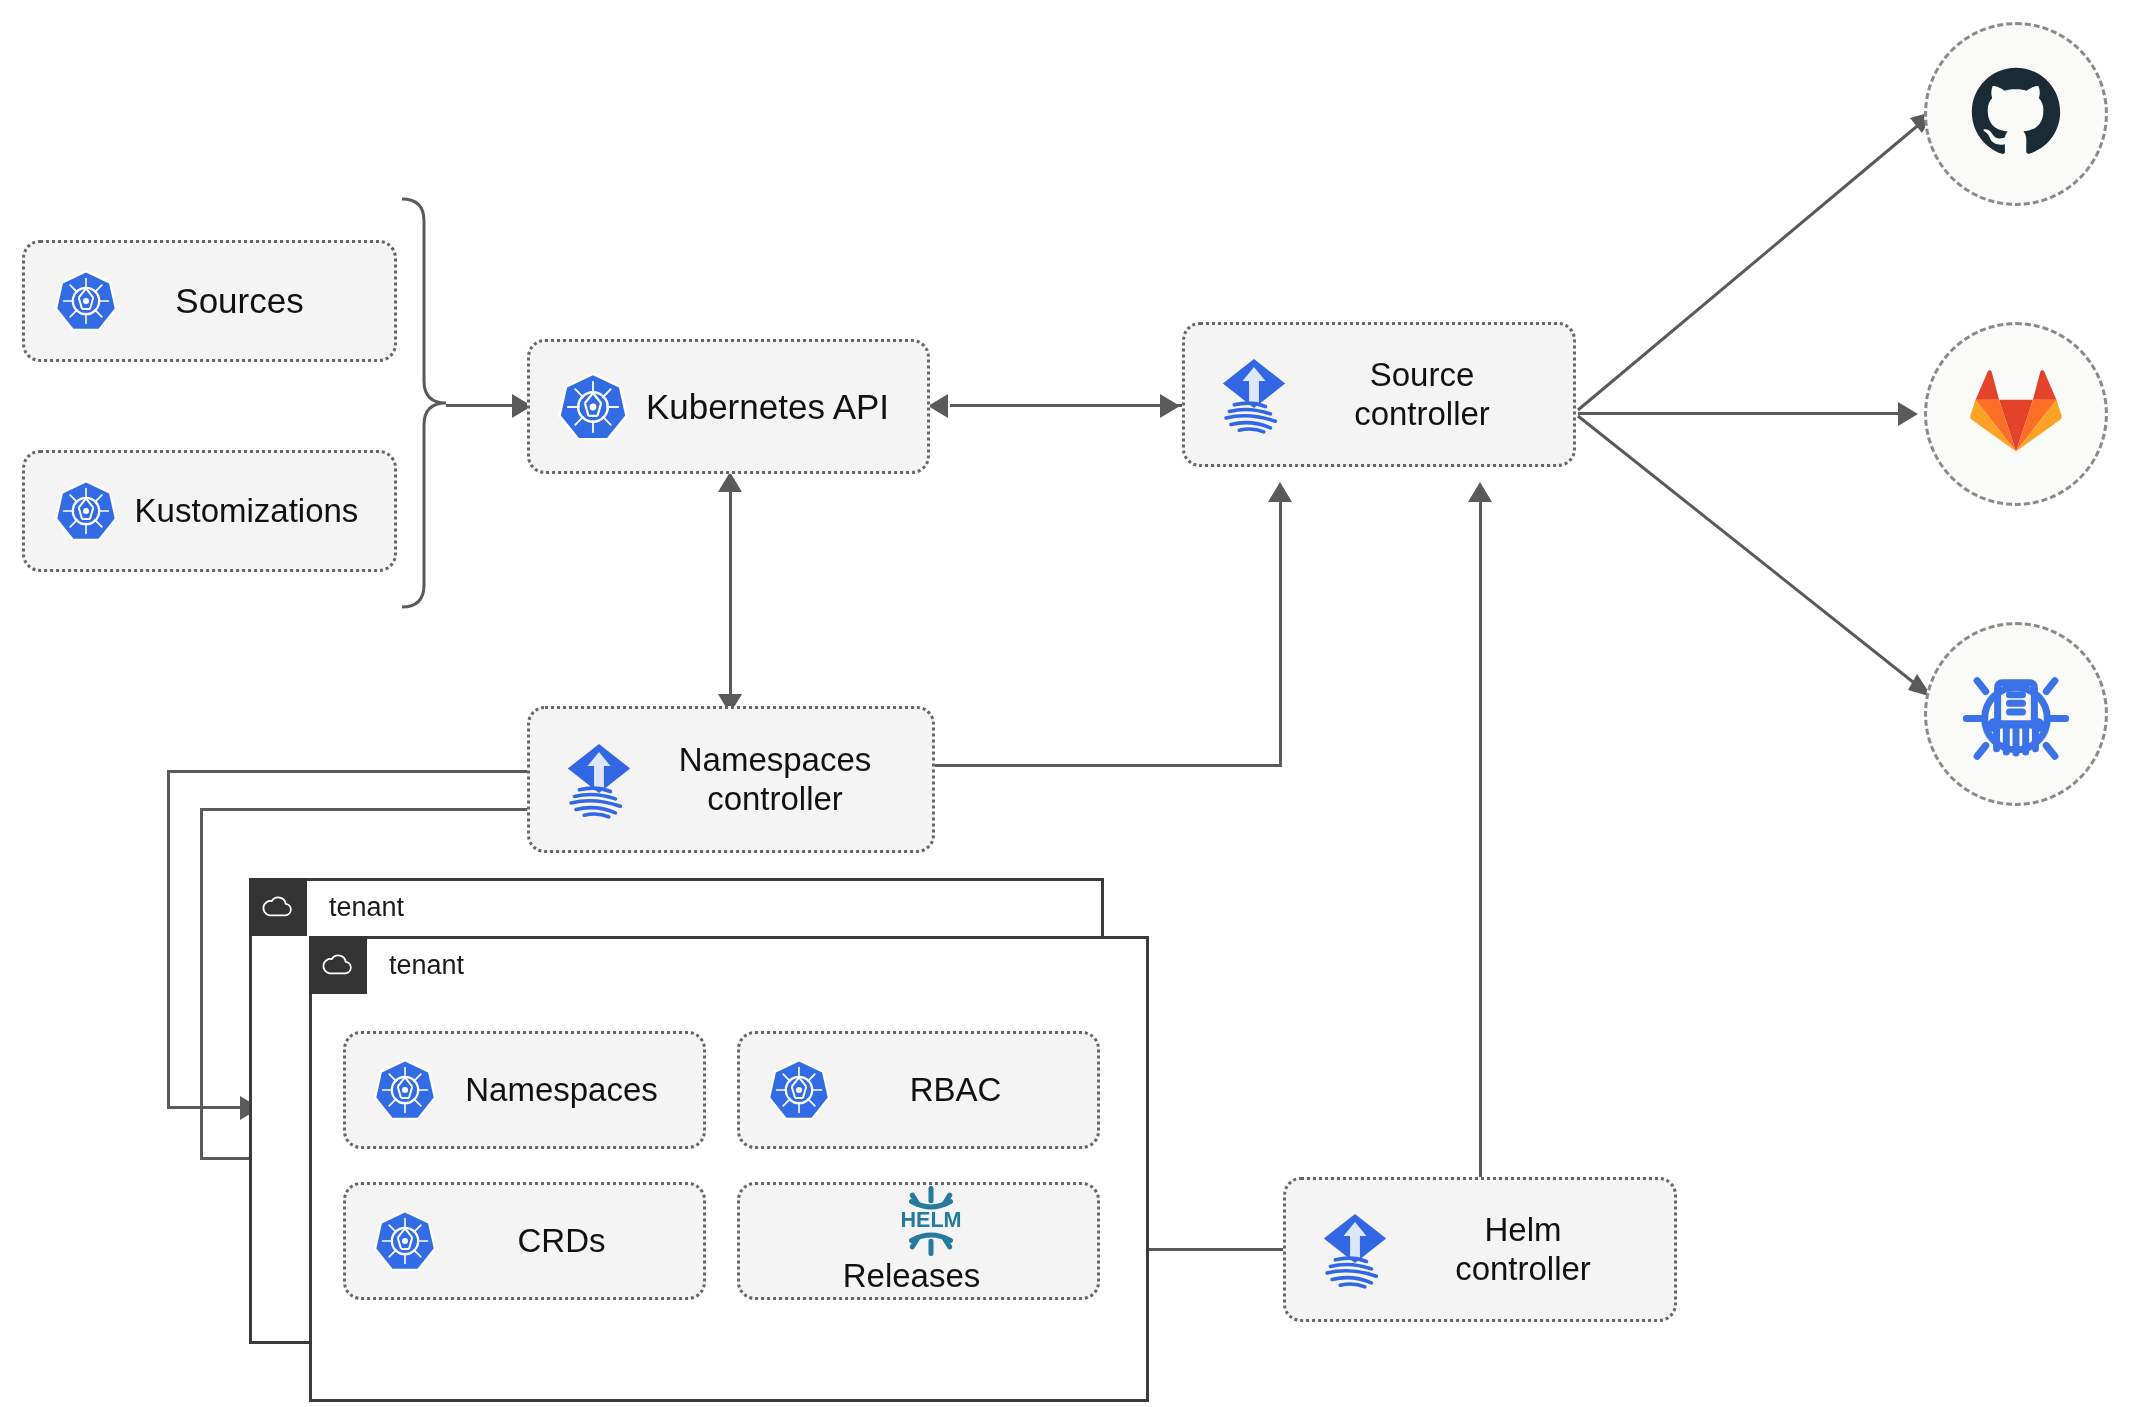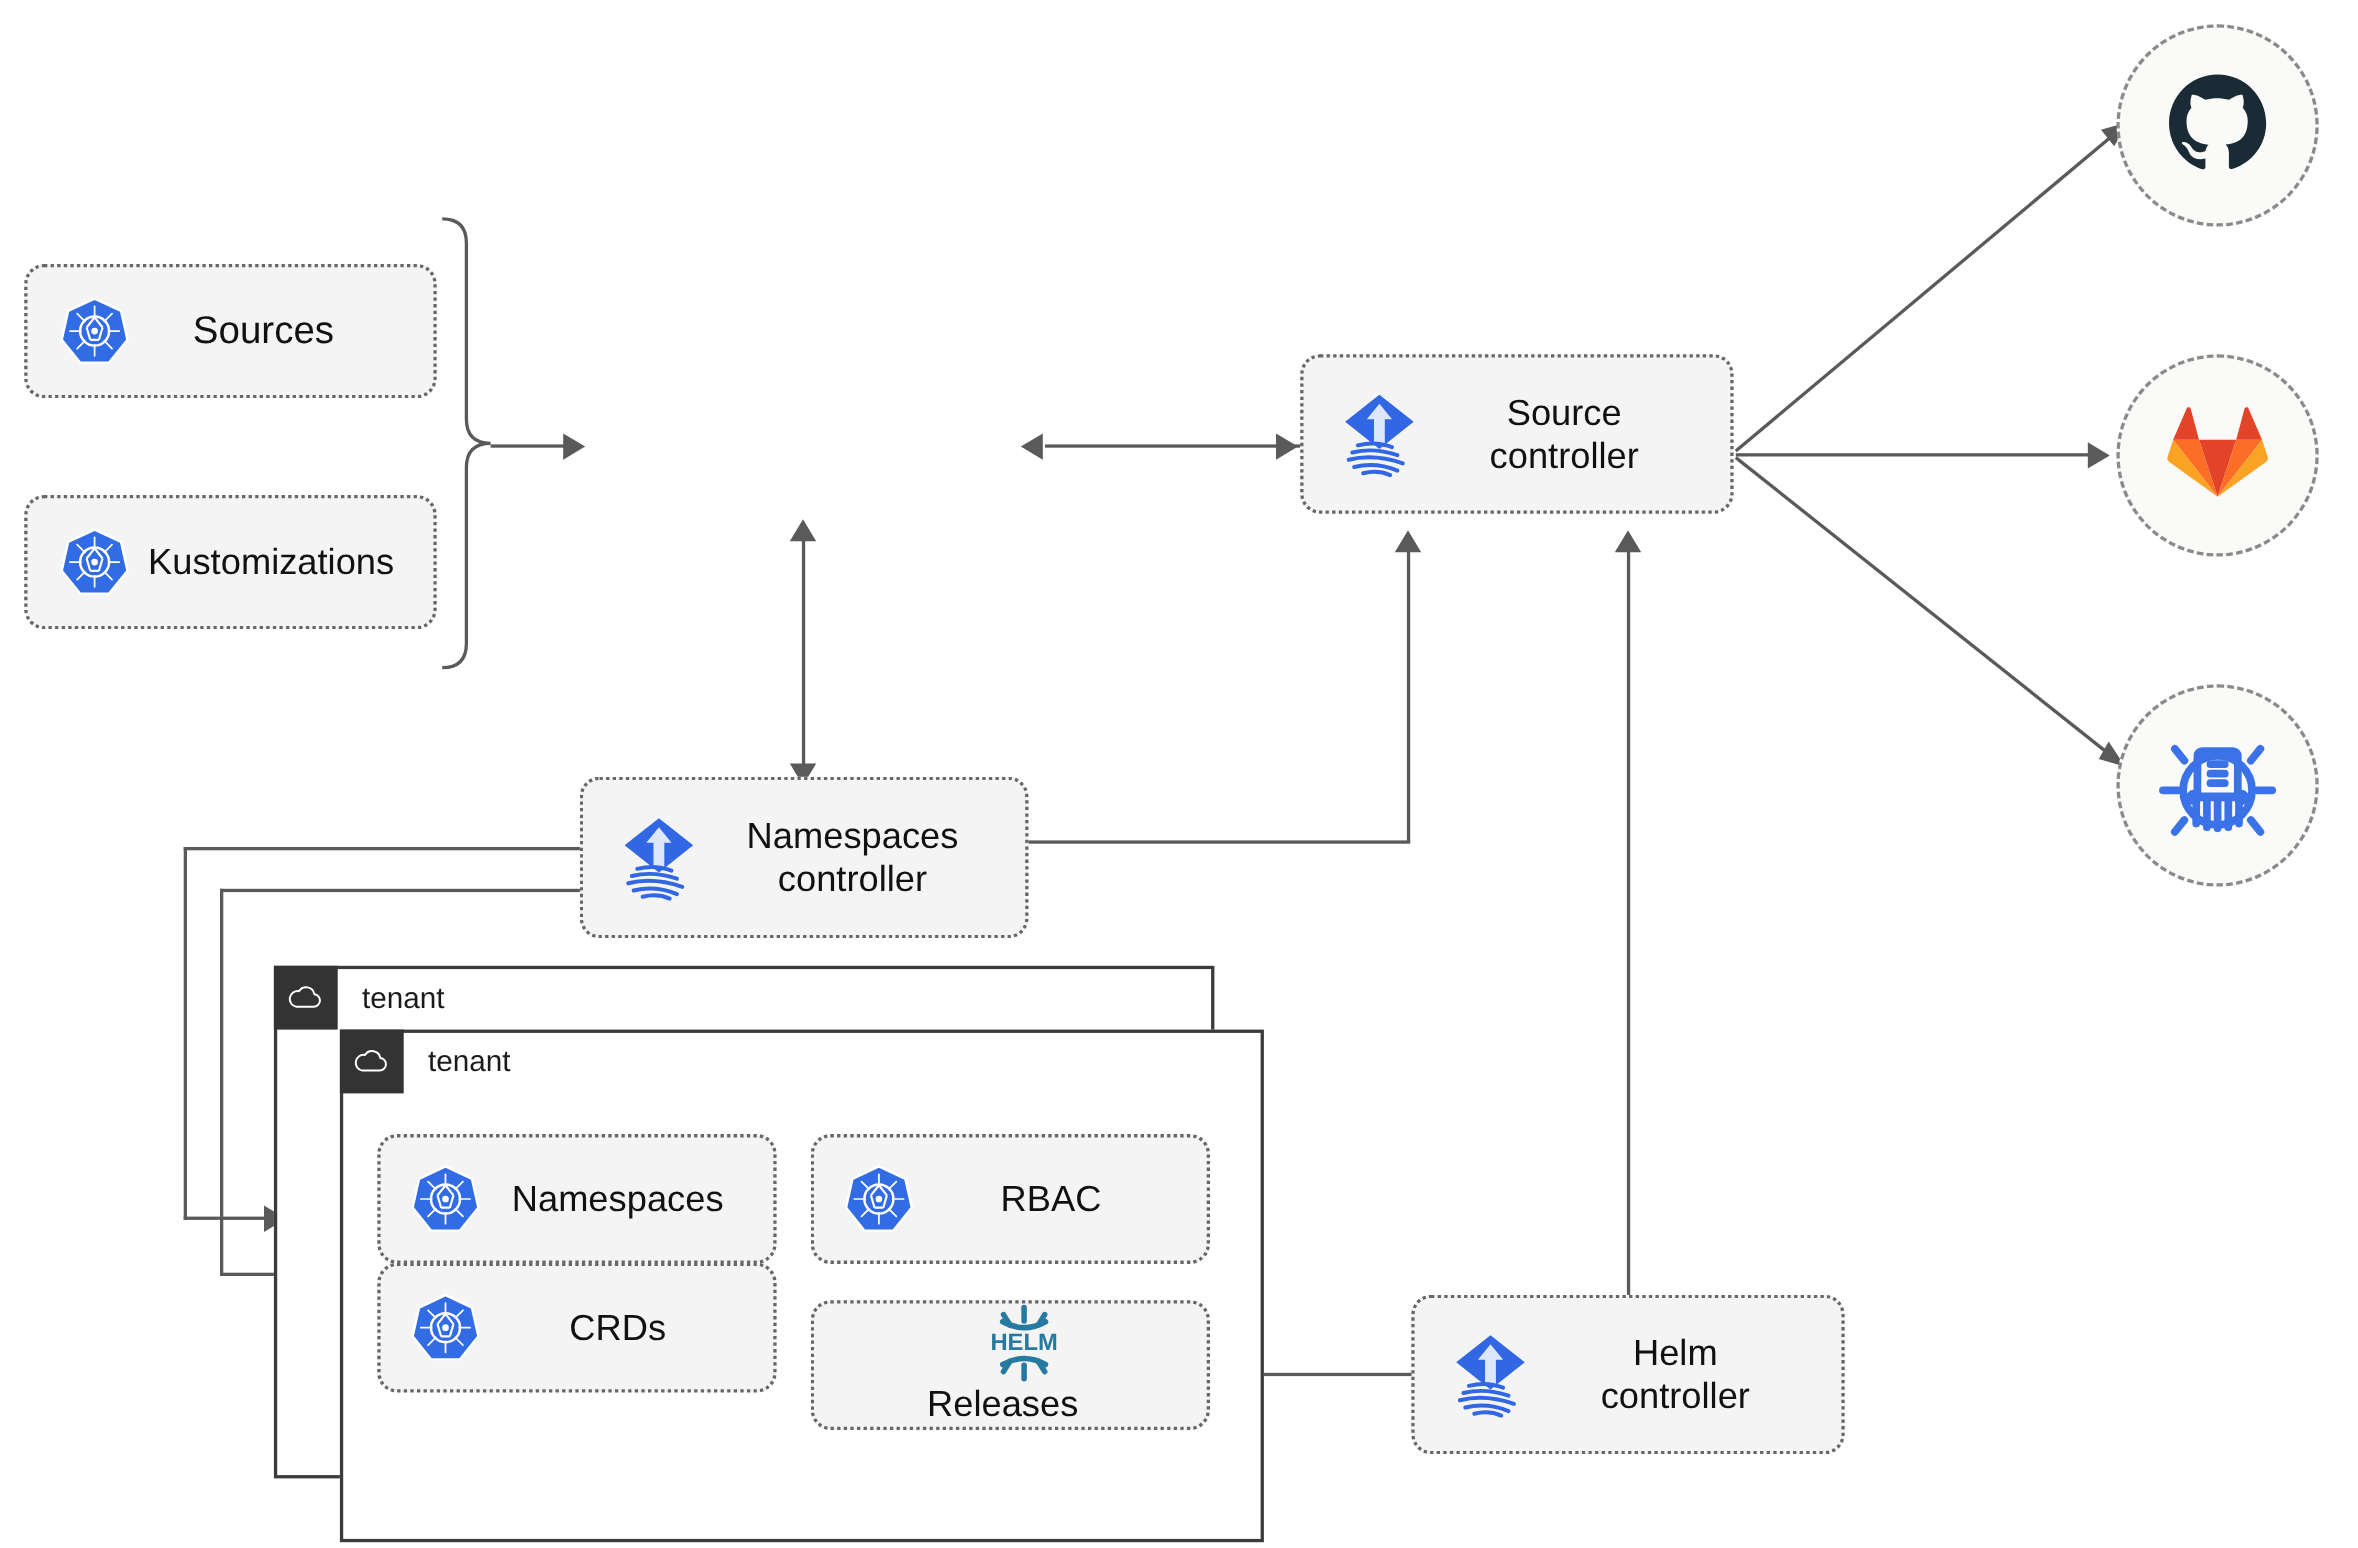--- a/index.html
+++ b/index.html
@@ -148,20 +148,28 @@
     </span>
     <span class="lbl" style="padding-right:34px;">Sources</span>
   </div>
 
   <svg class="brk" style="left:400px;top:195px;" width="60" height="420">
     <path d="M2 4 q22 0 22 22 v160 q0 22 22 22 q-22 0 -22 22 v160 q0 22 -22 22" fill="none" stroke="#5a5a5a" stroke-width="3"></path>
   </svg>
   <div class="ln lnh" style="left:446px;top:404px;width:76px;"></div>
   <div class="ah ah-r" style="left:512px;top:394px;"></div>
 
+  <div class="node sz-lg" style="left:527px;top:339px;width:403px;height:135px;">
+    <span class="ico" style="margin-left:26px;">
+      <svg width="74" height="74">
+          <use href="#sym-k8s"></use>
+        </svg>
+    </span>
+    <span class="lbl" style="padding-right:22px;">Kubernetes API</span>
+  </div>
 
   <div class="ln lnh" style="left:950px;top:404px;width:232px;"></div>
   <div class="ah ah-l" style="left:928px;top:394px;"></div>
   <div class="ah ah-r" style="left:1160px;top:394px;"></div>
 
   <div class="ln lnv" style="left:729px;top:486px;width:3px;height:214px;"></div>
   <div class="ah ah-u" style="left:718px;top:472px;"></div>
   <div class="ah ah-d" style="left:718px;top:694px;"></div>
 
   <div class="node sz-md" style="left:1182px;top:322px;width:394px;height:145px;">
@@ -272,21 +280,21 @@
 
   <div class="node" style="left:737px;top:1031px;width:363px;height:118px;z-index:7;">
     <span class="ico" style="margin-left:26px;">
       <svg width="66" height="66">
           <use href="#sym-k8s"></use>
         </svg>
     </span>
     <span class="lbl" style="font-size:33px;padding-right:18px;">RBAC</span>
   </div>
 
-  <div class="node" style="left:343px;top:1148px;width:363px;height:118px;z-index:7;">
+  <div class="node" style="left:343px;top:1182px;width:363px;height:118px;z-index:7;">
     <span class="ico" style="margin-left:26px;">
       <svg width="66" height="66">
           <use href="#sym-k8s"></use>
         </svg>
     </span>
     <span class="lbl" style="font-size:33px;padding-right:18px;">CRDs</span>
   </div>
 
   <div class="node" style="left:737px;top:1182px;width:363px;height:118px;z-index:7;flex-direction:column;">
     <span class="ico" style="margin-left:24px;">

